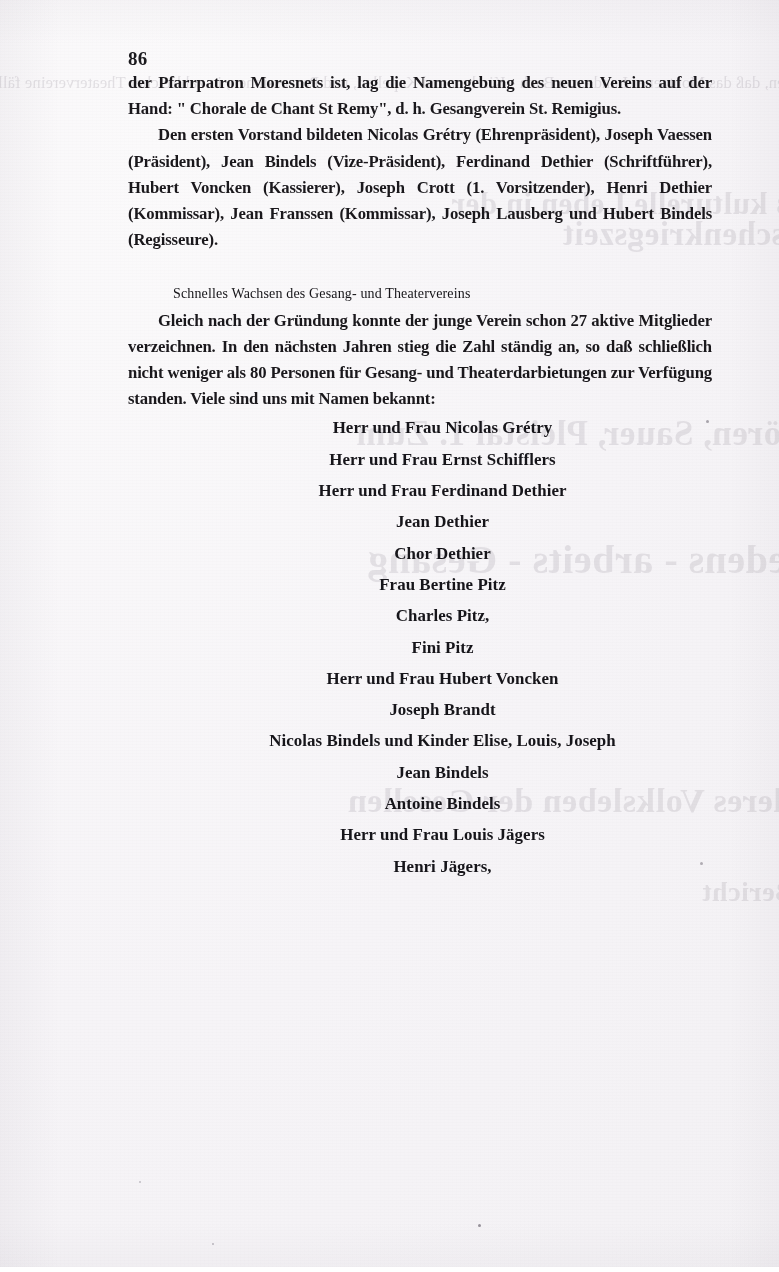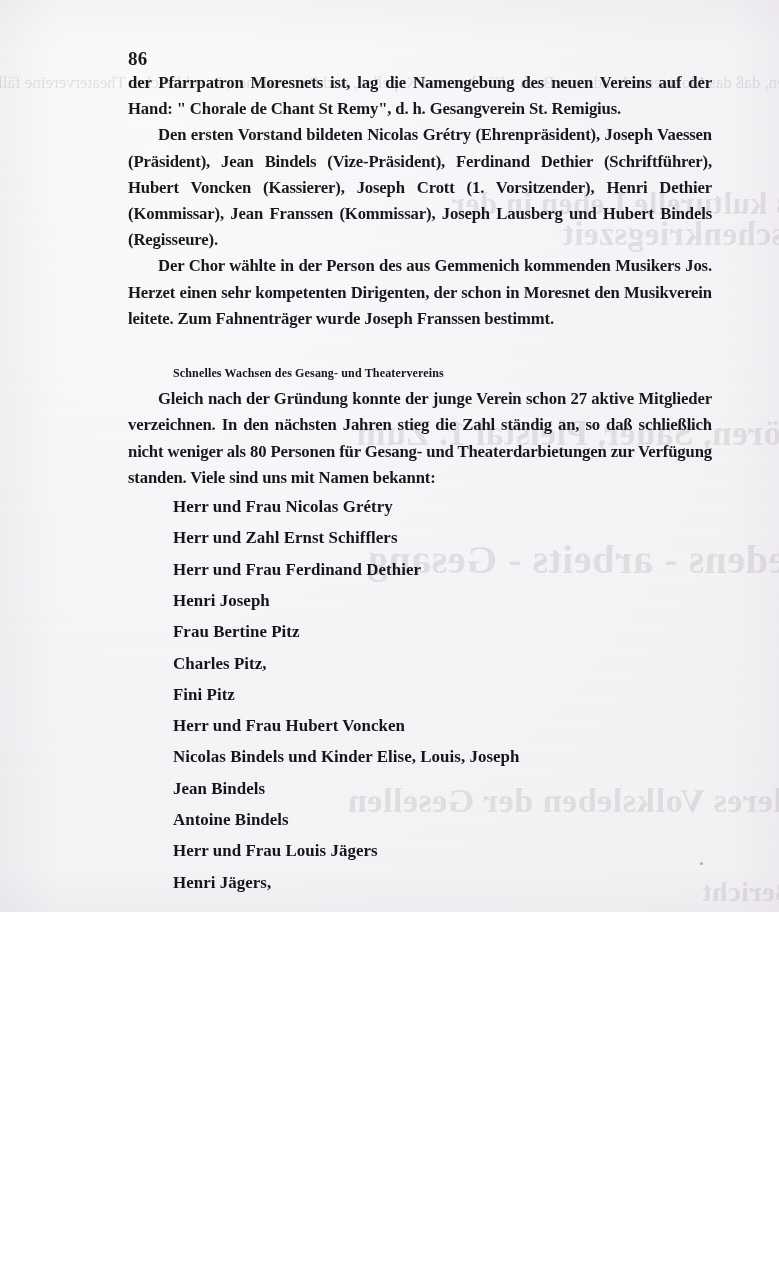--- a/index.html
+++ b/index.html
@@ -7,21 +7,21 @@
     padding: 0;
     background: #ffffff;
   }
   body {
     font-family: "Liberation Serif", "DejaVu Serif", serif;
   }
 
   #page {
     position: relative;
     width: 779px;
-    height: 912px;
+    height: 1267px;
     overflow: hidden;
     background: #f8f6f9;
     background-image:
       radial-gradient(ellipse at 20% 12%, #fbfafb 0%, #f6f4f7 55%, #f3f1f4 100%);
   }
 
   
   #paper-grain {
     position: absolute;
     inset: 0;
@@ -99,31 +99,32 @@
     letter-spacing: .05px;
     font-weight: 600;
     color: #1a181c;
   }
   p.body.indent { text-indent: 30px; }
   p.tight { letter-spacing: -.15px; }
 
   h2.section-heading {
     margin: 28px 0 0 0;
     padding-left: 45px;
-    font-size: 12px;
+    font-size: 14px;
     line-height: 26.2px;
-    font-weight: bold;
+    font-weight: normal;
     letter-spacing: .15px;
     color: #151418;
   }
 
   ul.name-list {
     list-style: none;
     margin: 0;
     padding: 0 0 0 45px;
+    text-align: center;
   }
   ul.name-list li {
     font-size: 16.9px;
     line-height: 31.3px;
     font-weight: bold;
     letter-spacing: .05px;
     color: #16151a;
     white-space: nowrap;
   }
 
@@ -146,35 +147,36 @@
 
   <div id="paper-grain"></div>
   <div id="edge-shade"></div>
 
   <div id="content">
 
     <div class="pageno">86</div>
 
     <p class="body tight">der Pfarrpatron Moresnets ist, lag die Namengebung des neuen Vereins auf der Hand: " Chorale de Chant St Remy", d. h. Gesangverein St. Remigius.</p>
     <p class="body indent tight">Den ersten Vorstand bildeten Nicolas Grétry (Ehrenpräsident), Joseph Vaessen (Präsident), Jean Bindels (Vize-Präsident), Ferdinand Dethier (Schriftführer), Hubert Voncken (Kassierer), Joseph Crott (1. Vorsitzender), Henri Dethier (Kommissar), Jean Franssen (Kommissar), Joseph Lausberg und Hubert Bindels (Regisseure).</p>
-    <p class="body indent tight">Der Chor wählte in der Person des aus Gemmenich kommenden Musikers Jos. Herzet einen sehr kompetenten Dirigenten, der schon in Moresnet den Musikverein leitete. Zum Fahnenträger wurde Joseph Franssen bestimmt.</p>
 
     <h2 class="section-heading">Schnelles Wachsen des Gesang- und Theatervereins</h2>
 
     <p class="body indent tight">Gleich nach der Gründung konnte der junge Verein schon 27 aktive Mitglieder verzeichnen. In  den nächsten Jahren stieg die Zahl ständig an, so daß schließlich nicht weniger als 80 Personen für Gesang- und Theaterdarbietungen zur Verfügung standen. Viele sind uns mit Namen bekannt:</p>
 
     <ul class="name-list">
       <li>Herr und Frau Nicolas Grétry</li>
-      <li>Herr und Zahl Ernst Schifflers</li>
+      <li>Herr und Frau Ernst Schifflers</li>
       <li>Herr und Frau Ferdinand Dethier</li>
-      <li>Henri Joseph</li>
+      <li>Jean Dethier</li>
+      <li>Chor Dethier</li>
       <li>Frau Bertine Pitz</li>
       <li>Charles Pitz,</li>
       <li>Fini Pitz</li>
       <li>Herr und Frau Hubert Voncken</li>
+      <li>Joseph Brandt</li>
       <li>Nicolas Bindels und Kinder Elise, Louis, Joseph</li>
       <li>Jean Bindels</li>
       <li>Antoine Bindels</li>
       <li>Herr und Frau Louis Jägers</li>
       <li>Henri Jägers,</li>
     </ul>
 
   </div>
 
   <span class="speck" style="left:212px; top:1243px; width:2px; height:2px; opacity:.35;"></span>

